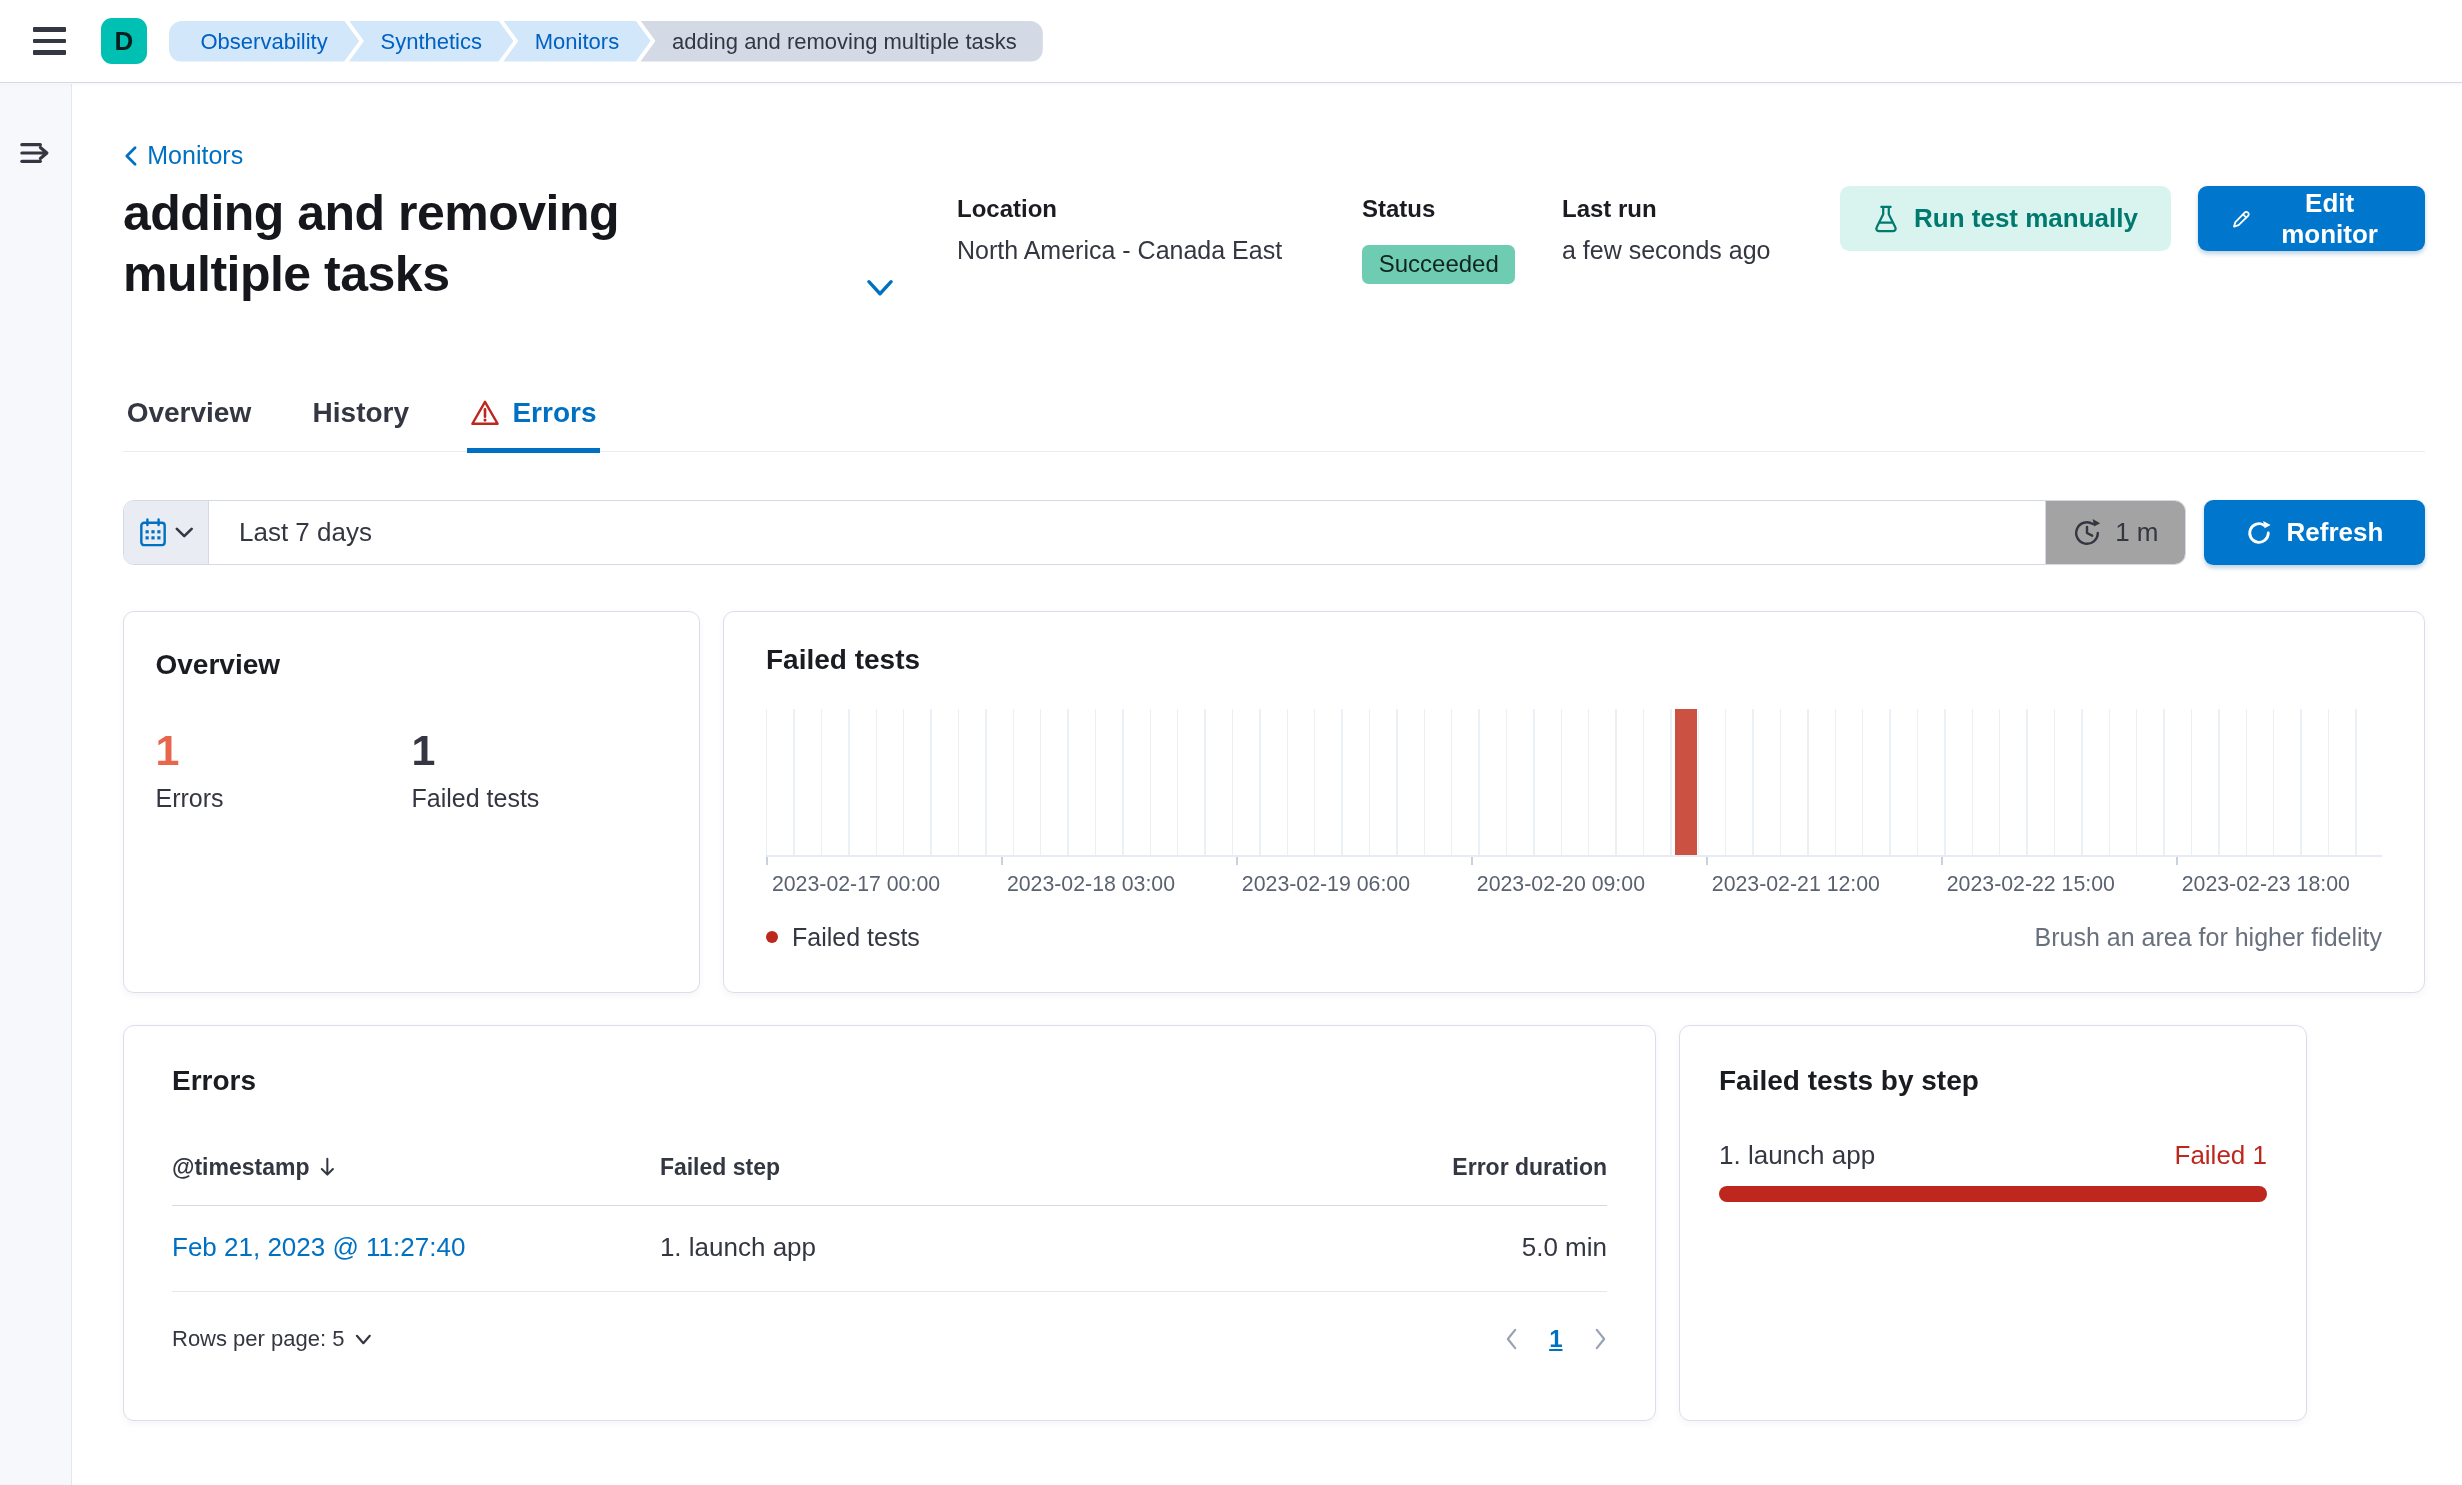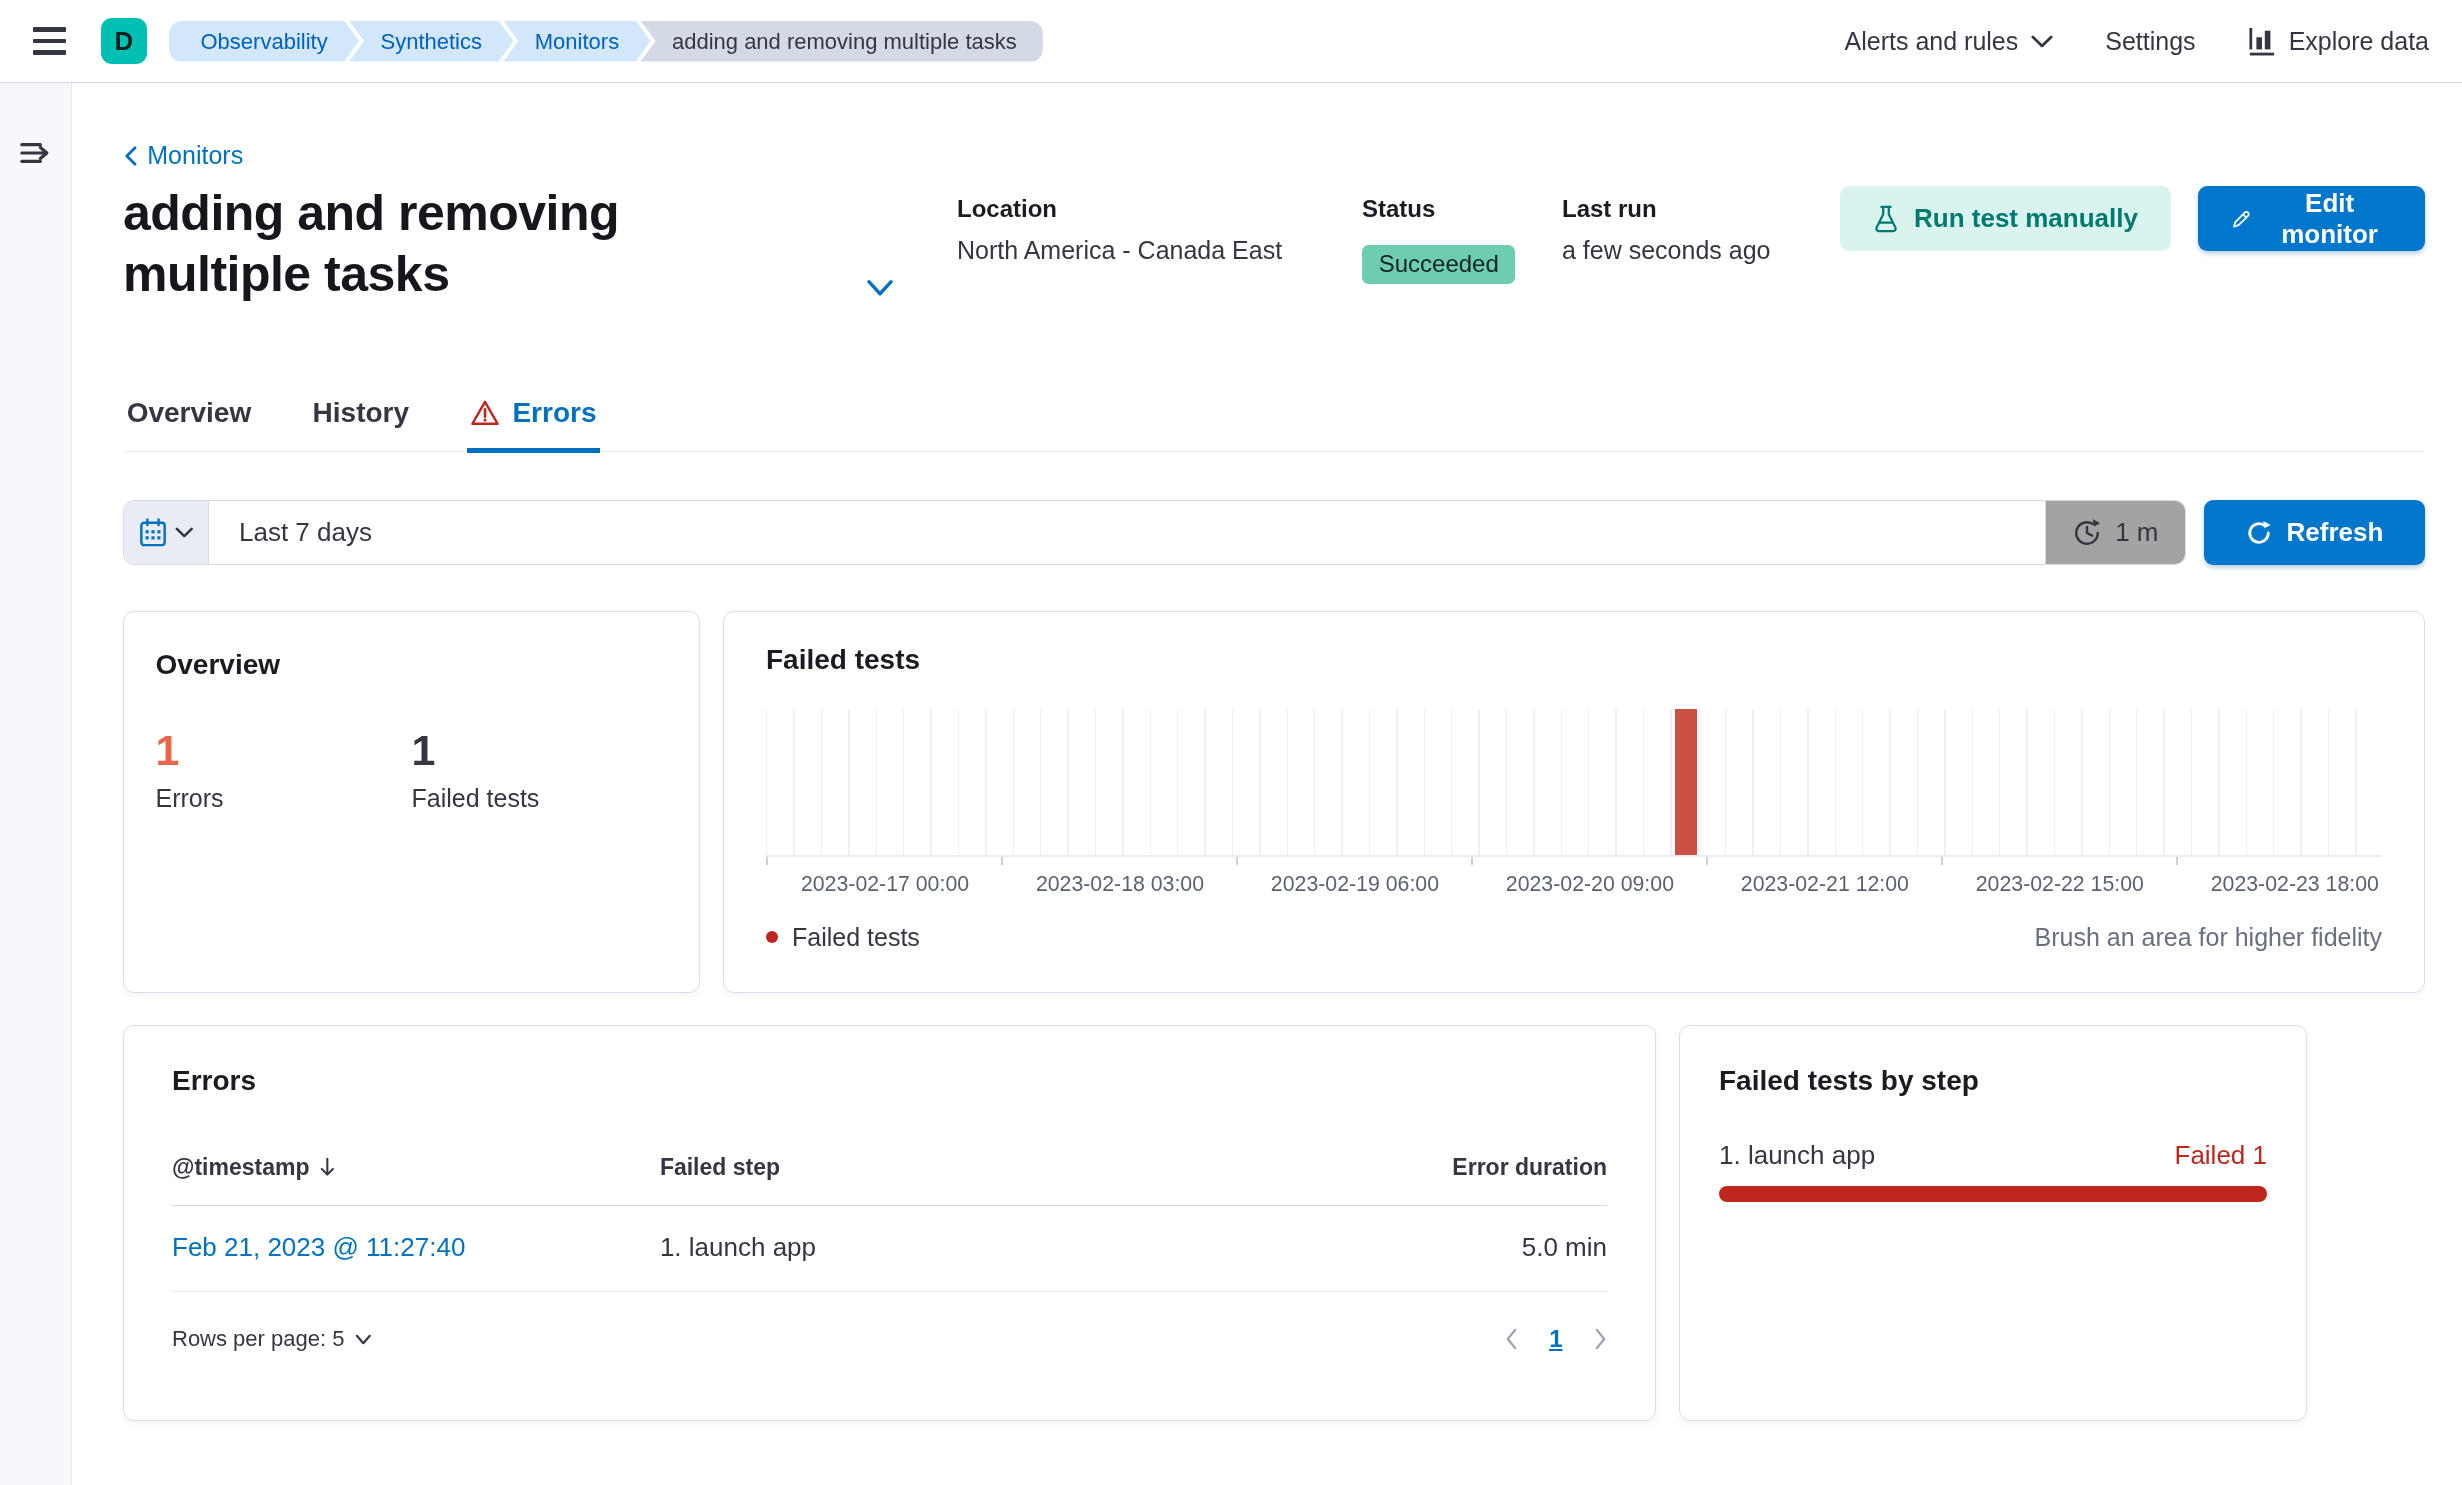--- a/index.html
+++ b/index.html
@@ -77,21 +77,21 @@
   .stat-value { font-size:43px; font-weight:700; }
   .stat-label { font-size:25px; margin-top:9.3px; color:#343741; }
 
   .p-chart { flex:1; height:382px; padding:31.5px 42px 0; }
   .plot { position:relative; margin-top:33px; height:148px;
     background-image:repeating-linear-gradient(to right, #EBEFF6 0px, #EBEFF6 1.4px, transparent 1.4px, transparent 27.4px);
     border-bottom:2.8px solid #E7EBF2; }
   .plot-bar { position:absolute; top:0; bottom:0; left:calc(56.9% - 11px); width:22px; background:#CB5243; }
   .xaxis { position:relative; height:46px; }
   .xtick { position:absolute; top:0; width:1.9px; height:8.3px; background:#C9D1DE; }
-  .xlabel { position:absolute; top:15.8px; transform:translateX(-50%); white-space:nowrap; font-size:21.3px; color:#5A6270;margin-left:29px; }
+  .xlabel { position:absolute; top:15.8px; transform:translateX(-50%); white-space:nowrap; font-size:21.3px; color:#5A6270; }
   .chart-footer { display:flex; justify-content:space-between; align-items:center; margin-top:20.4px; }
   .legend { display:flex; align-items:center; gap:14px; font-size:25px; color:#343741; cursor:pointer; }
   .legend-dot { width:12px; height:12px; border-radius:50%; background:#BD271E; }
   .brush-note { font-size:25px; color:#69707D; }
 
   .p-errors { width:1533px; height:396px; padding:39px 48px; }
   .etable { margin-top:57px; }
   .ehead { display:flex; padding-bottom:24px; border-bottom:1.9px solid #D3DAE6; font-size:23px; font-weight:700; color:#343741; }
   .erow { display:flex; align-items:center; padding:26px 0 28px; border-bottom:0.9px solid #E2E7F0; font-size:26px; }
   .c1 { width:34%; display:flex; align-items:center; gap:9.3px; }
@@ -120,40 +120,20 @@
       <span></span>
       <span></span>
       <span></span>
     </div>
   <div class="logo">D</div>
   <div class="crumbs">
     <div class="crumb">Observability</div>
     <div class="crumb">Synthetics</div>
     <div class="crumb">Monitors</div>
     <div class="crumb current">adding and removing multiple tasks</div>
-  </div>
-  <div class="topbar-right">
-    <div class="topnav-item">
-      <span>Alerts and rules</span>
-      <svg width="22" height="15" viewBox="0 0 24 16">
-          <polyline points="2,3 12,13 22,3" fill="none" stroke="#343741" stroke-width="3" stroke-linecap="round" stroke-linejoin="round"></polyline>
-        </svg>
-    </div>
-    <div class="topnav-item">
-      <span>Settings</span>
-    </div>
-    <div class="topnav-item">
-      <svg width="28" height="30" viewBox="0 0 30 32">
-        <rect x="9" y="12" width="6" height="13" fill="#343741"></rect>
-        <rect x="18" y="5" width="6" height="20" fill="#343741"></rect>
-        <path d="M3 2 v23" stroke="#343741" stroke-width="3" fill="none"></path>
-        <path d="M2 30 h26" stroke="#343741" stroke-width="3" fill="none"></path>
-      </svg>
-      <span>Explore data</span>
-    </div>
   </div>
 </div>
 
 <div class="rail">
   <svg class="collapse" width="31.5" height="26" viewBox="0 0 34 28">
     <path d="M2 5 h20" stroke="#343741" stroke-width="3.4" stroke-linecap="round"></path>
     <path d="M2 14 h20 M17 14 h10 M22 8 l7 6 -7 6" stroke="#343741" stroke-width="3.4" fill="none" stroke-linecap="round" stroke-linejoin="round"></path>
     <path d="M2 23 h20" stroke="#343741" stroke-width="3.4" stroke-linecap="round"></path>
   </svg>
 </div>

